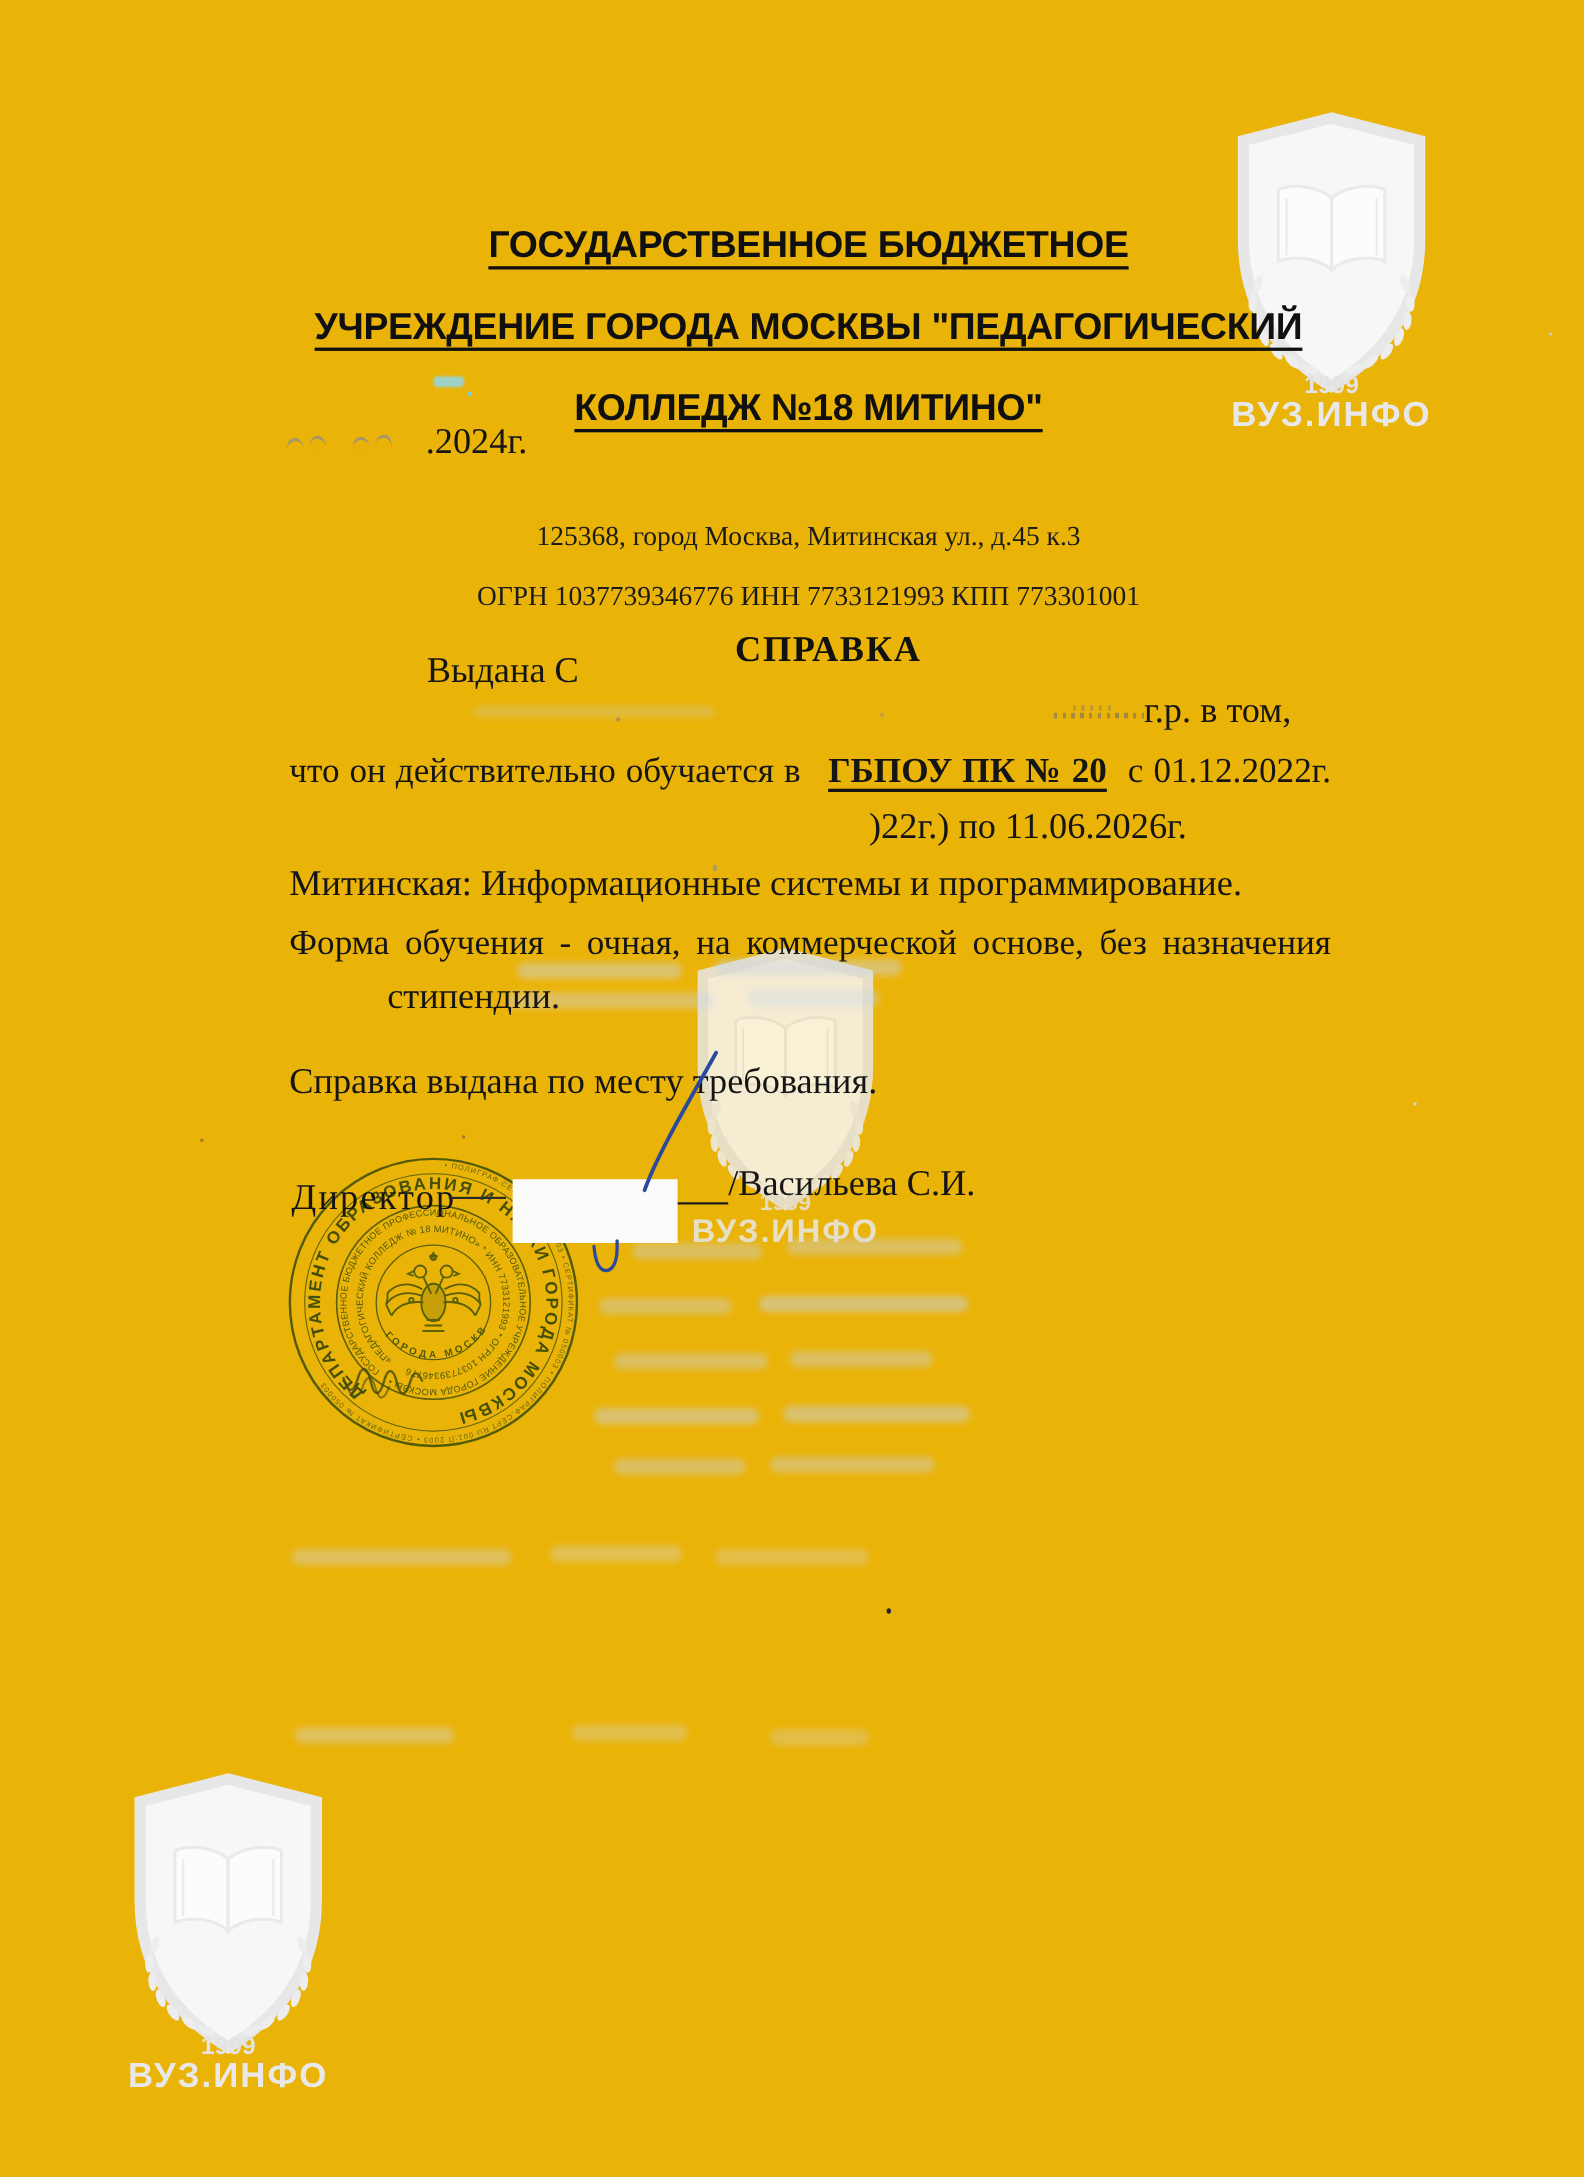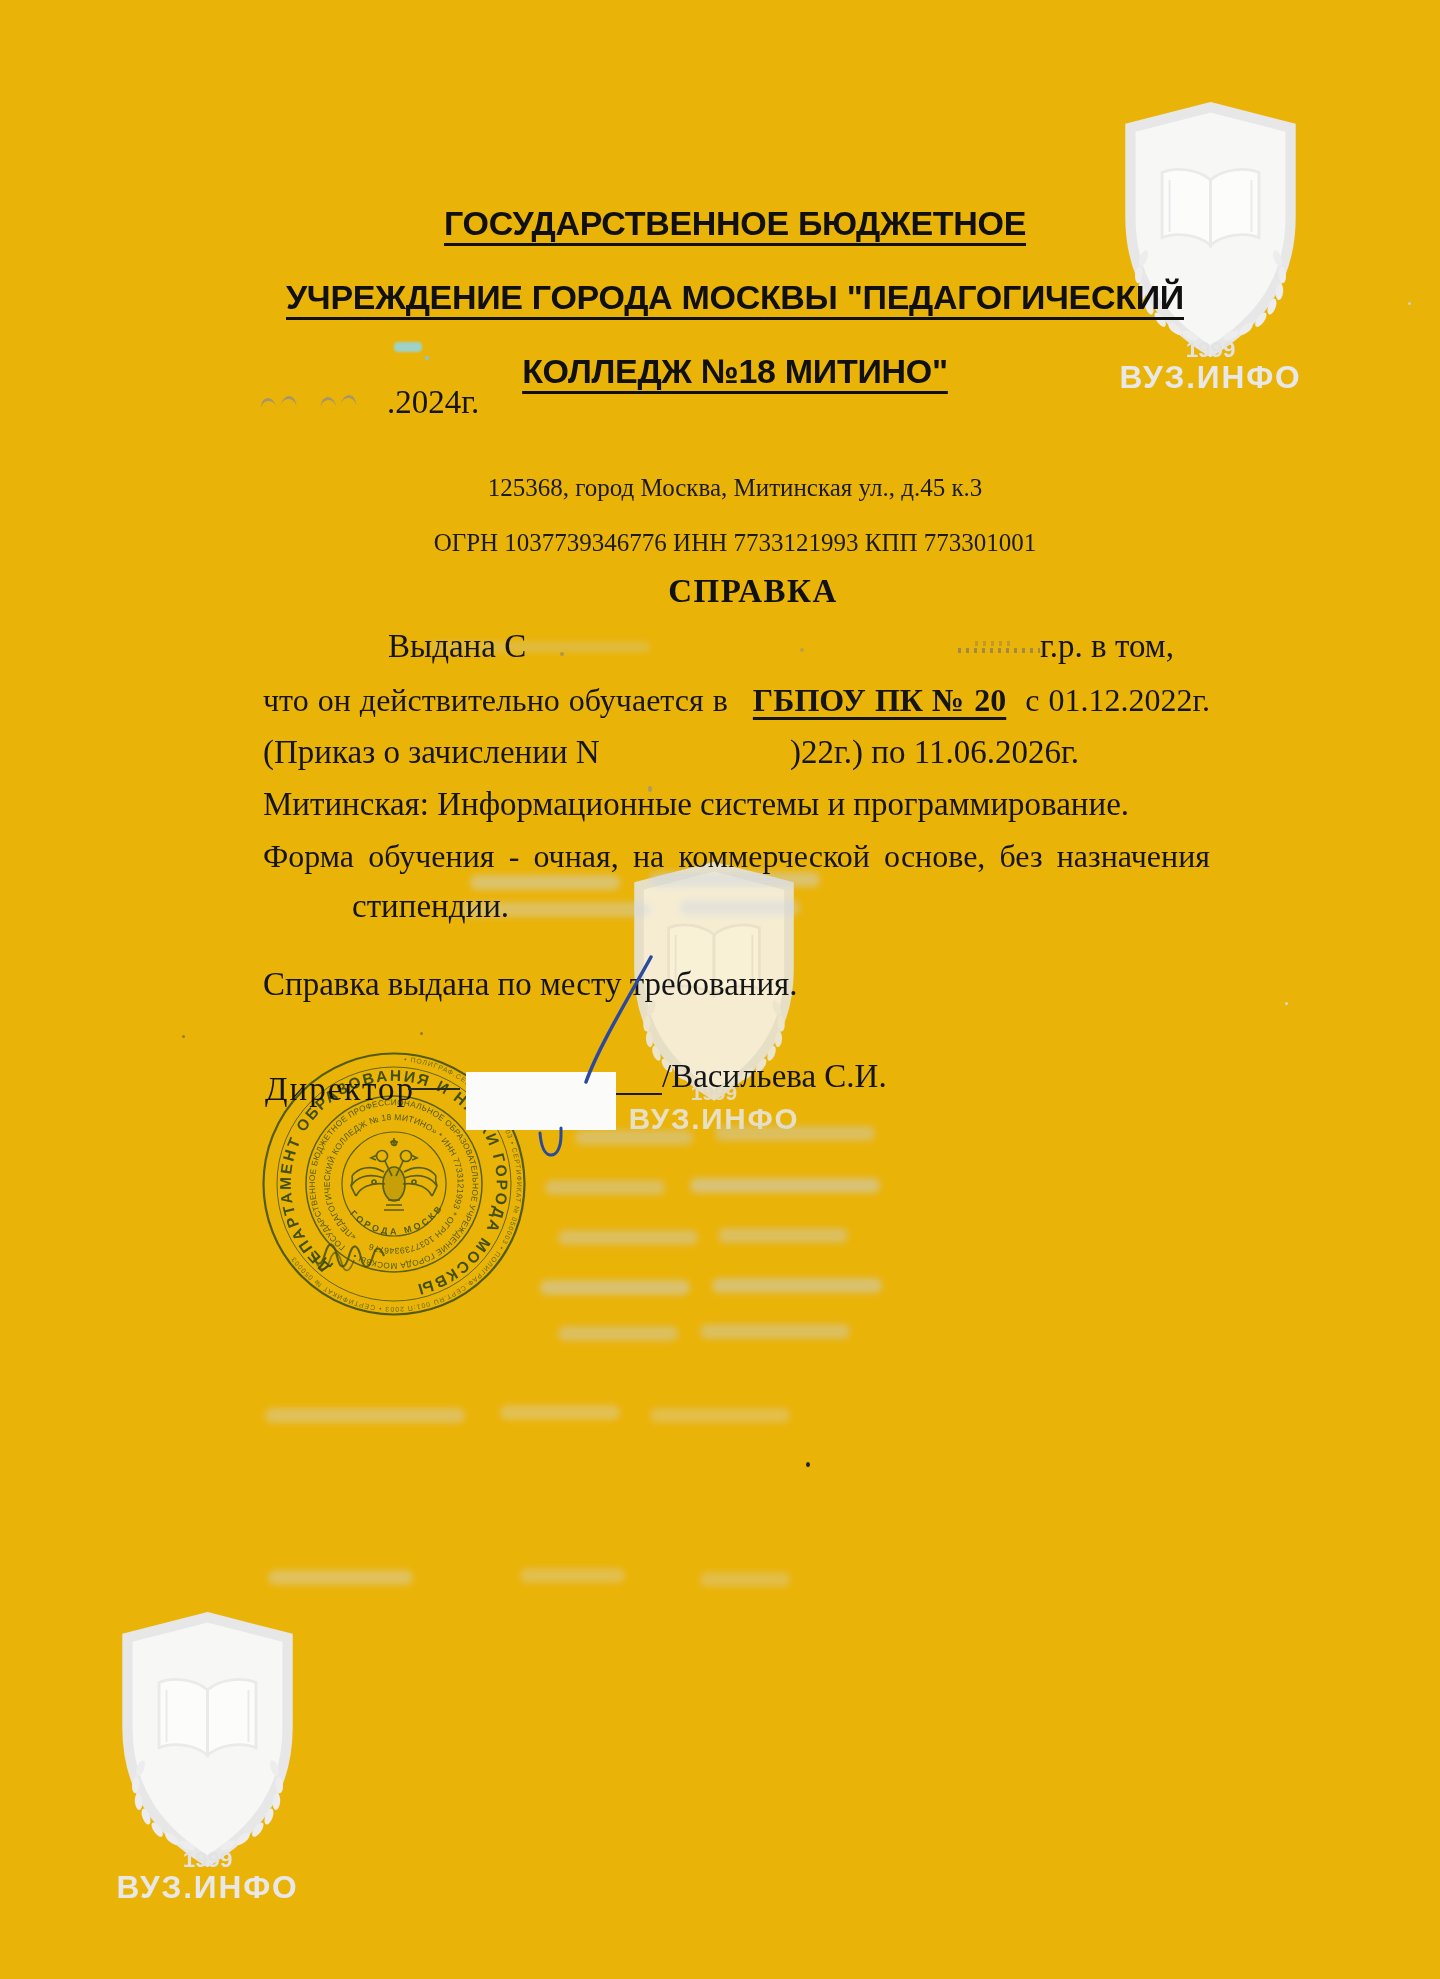--- a/index.html
+++ b/index.html
@@ -122,34 +122,33 @@
   <div class="mark" style="left:260px;top:398px;transform:rotate(-8deg)"></div>
   <div class="mark" style="left:281px;top:396px;transform:rotate(6deg)"></div>
   <div class="mark" style="left:320px;top:397px;transform:rotate(-5deg)"></div>
   <div class="mark" style="left:341px;top:395px;transform:rotate(9deg)"></div>
   <div class="cy"></div>
   <div class="dot" style="left:425px;top:356px;width:4px;height:4px;background:#7fc9dd"></div>
   <div class="bl" style="left:387px;top:384px">.2024г.</div>
 
   <div class="title">СПРАВКА</div>
 
-  <div class="bl" style="left:388px;top:628px">Выдана  С</div>
+  <div class="bl" style="left:388px;top:592px">Выдана  С</div>
   <div class="dotrow" style="left:958px;top:648px;width:82px"></div>
   <div class="dotrow" style="left:975px;top:641px;width:40px;opacity:.35"></div>
   <div class="dot" style="left:560px;top:652px;width:4px;height:4px;background:#777;opacity:.5"></div>
   <div class="dot" style="left:800px;top:648px;width:4px;height:4px;background:#8a8a8a;opacity:.45"></div>
   <div class="bl" style="left:1040px;top:628px">г.р.  в том,</div>
 
   <div class="just" style="top:682px">
     <span>что он действительно обучается в</span>
     <span class="emph">ГБПОУ  ПК  №  20</span>
     <span>с 01.12.2022г.</span>
   </div>
 
-  <div class="bl" style="left:263px;top:734px">(Приказ о зачислении N</div>
   <div class="bl" style="left:790px;top:734px">)22г.) по 11.06.2026г.</div>
   <div class="dot" style="left:648px;top:786px;width:4px;height:6px;background:#6f87ad;opacity:.5"></div>
 
   <div class="bl" style="left:263px;top:786px">Митинская: Информационные системы и программирование.</div>
 
   <div class="just" style="top:838px">
     <span>Форма обучения - очная, на коммерческой основе, без назначения</span>
   </div>
   <div class="bl" style="left:352px;top:888px">стипендии.</div>
 

